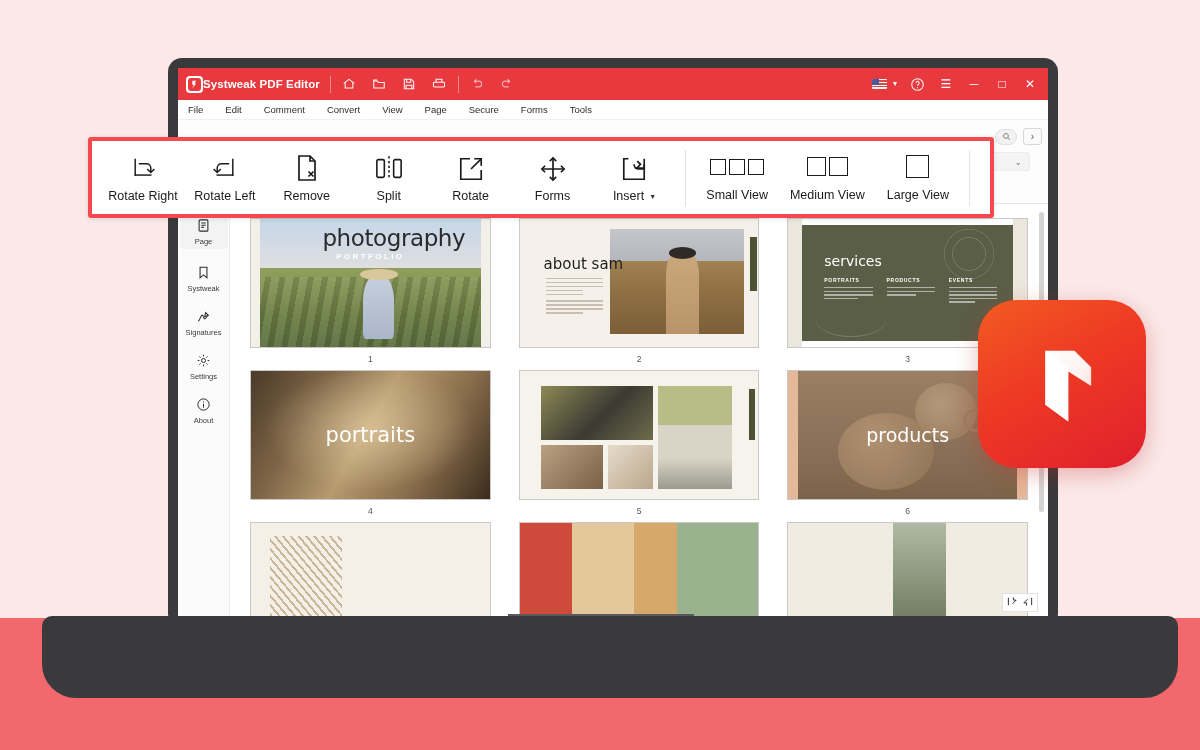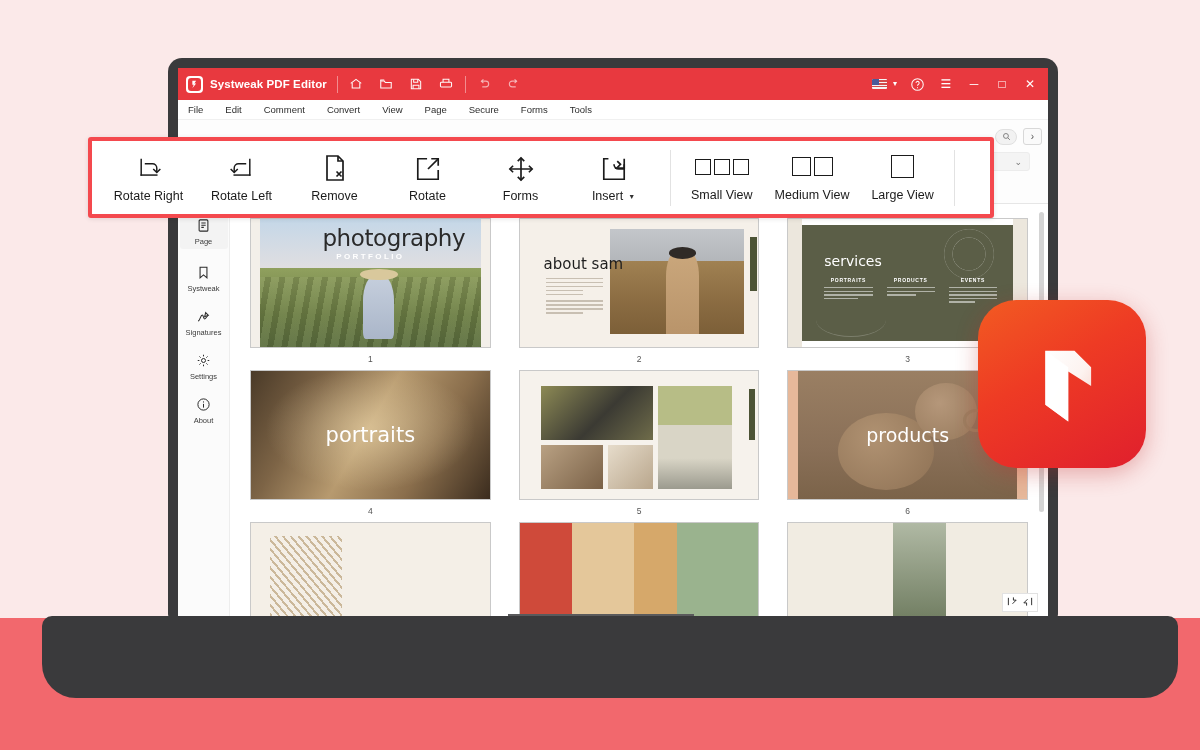--- a/index.html
+++ b/index.html
@@ -50,21 +50,21 @@
 
   
   .titlebar {
     position: relative;
     height: 32px;
     background: #e8393f;
     display: flex; align-items: center;
     padding: 0 6px 0 8px;
     color: #fff;
   }
-  .brand { display: flex; align-items: center; gap: 7px; }
+  .brand { display: flex; align-items: center; }
   .brand-logo {
     width: 17px; height: 17px; border-radius: 4px;
     background: #ffffff;
     display: flex; align-items: center; justify-content: center;
     flex: 0 0 auto;
   }
   .brand-logo svg { display: block; }
   .brand-name { font-size: 11.5px; font-weight: bold; letter-spacing: .1px; white-space: nowrap; }
   .tb-sep { width: 1px; height: 17px; background: rgba(255,255,255,.42); margin: 0 10px; }
   .tb-icons { display: flex; align-items: center; gap: 13px; }
@@ -229,21 +229,21 @@
   .s2-hat2 { position:absolute; left:44%; top:17%; width:20%; height:11%;
     background:#2f2a26; border-radius:50%; }
   .s2-grn { position:absolute; right:1px; top:14%; width:7px; height:42%;
     background:#4c5335; }
   .s2-title { position:absolute; left:10%; top:28%; font-size:15px; color:#1e1e1e;
     font-family:"DejaVu Sans", sans-serif; }
   .s2-lines { position:absolute; left:11%; top:46%; width:24%; }
   .s2-lines i { display:block; height:1.6px; background:#c8bfb2; margin-bottom:2.4px; }
   .s2-lines i.short { width:64%; }
 
-  .s3-bg { position:absolute; inset:6px 14px; background:#5b5e47;text-align:center; }
+  .s3-bg { position:absolute; inset:6px 14px; background:#5b5e47; }
   .s3-side-l { position:absolute; left:0; top:0; bottom:0; width:14px; background:#ece7dd; }
   .s3-side-r { position:absolute; right:0; top:0; bottom:0; width:14px; background:#ece7dd; }
   .s3-title { position:absolute; left:22px; top:28px; font-size:14px; color:#fff;
     font-family:"DejaVu Sans", sans-serif; }
   .s3-cols { position:absolute; left:22px; right:16px; top:52px; display:flex; gap:14px; }
   .s3-col { flex:1; }
   .s3-h { font-size:5px; color:#fff; letter-spacing:.7px; font-weight:bold; margin-bottom:4px; }
   .s3-col i { display:block; height:1.4px; background:rgba(255,255,255,.52); margin-bottom:2.2px; }
   .s3-flower { position:absolute; right:12px; top:2px; width:64px; height:54px;
     border-radius:50%;
@@ -684,20 +684,30 @@
     <span class="tool-ico">
       <svg width="24" height="28" viewBox="0 0 24 28" fill="none" stroke="#1b1b1b" stroke-width="1.7">
         <path d="M4 2h11l5 5v19H4z"></path>
           <path d="M15 2v5h5"></path>
         <path d="M13.5 17.5l5 5M18.5 17.5l-5 5"></path>
       </svg>
     </span>
     <span class="tool-label">Remove</span>
   </div>
 
+  <div class="tool">
+    <span class="tool-ico">
+      <svg width="28" height="28" viewBox="0 0 30 28" fill="none" stroke="#1b1b1b" stroke-width="1.7">
+        <rect x="2" y="5" width="8" height="19" rx="1.6"></rect>
+        <rect x="20" y="5" width="8" height="19" rx="1.6"></rect>
+        <path d="M15 1.5v25" stroke-dasharray="2.4 2.6"></path>
+      </svg>
+    </span>
+    <span class="tool-label">Split</span>
+  </div>
 
   <div class="tool">
     <span class="tool-ico">
       <svg width="26" height="26" viewBox="0 0 28 28" fill="none" stroke="#1b1b1b" stroke-width="1.8">
         <path d="M13 3H3v22h22V15"></path>
         <path d="M14 14L25 3"></path>
           <path d="M17.5 3H25v7.5"></path>
       </svg>
     </span>
     <span class="tool-label">Rotate</span>

